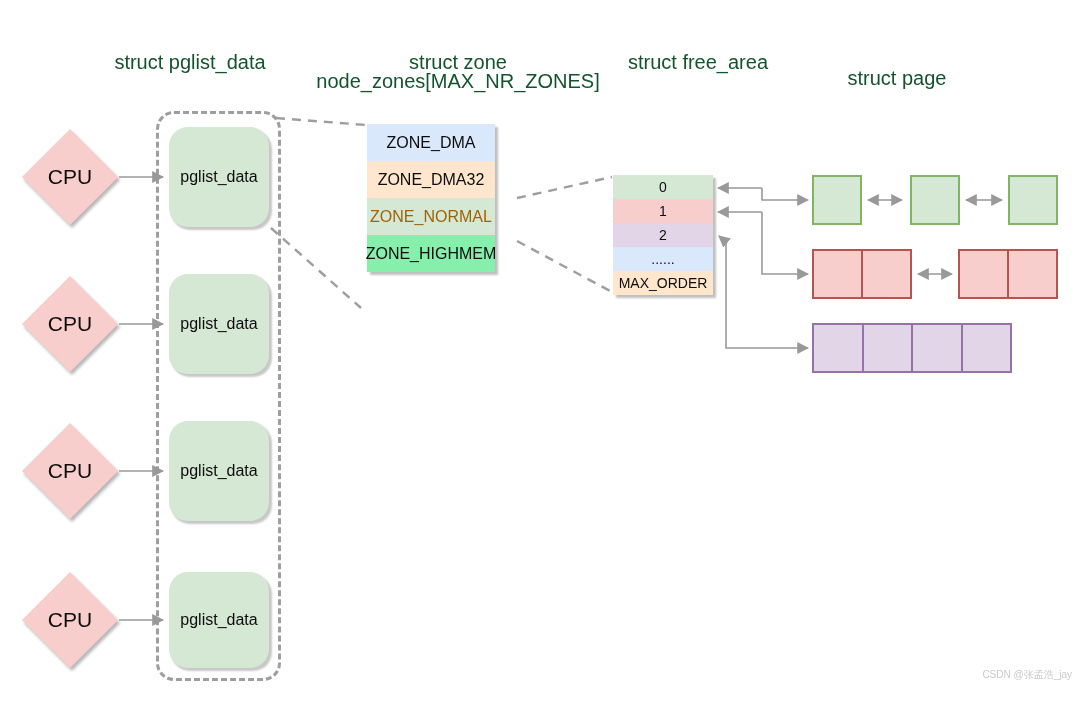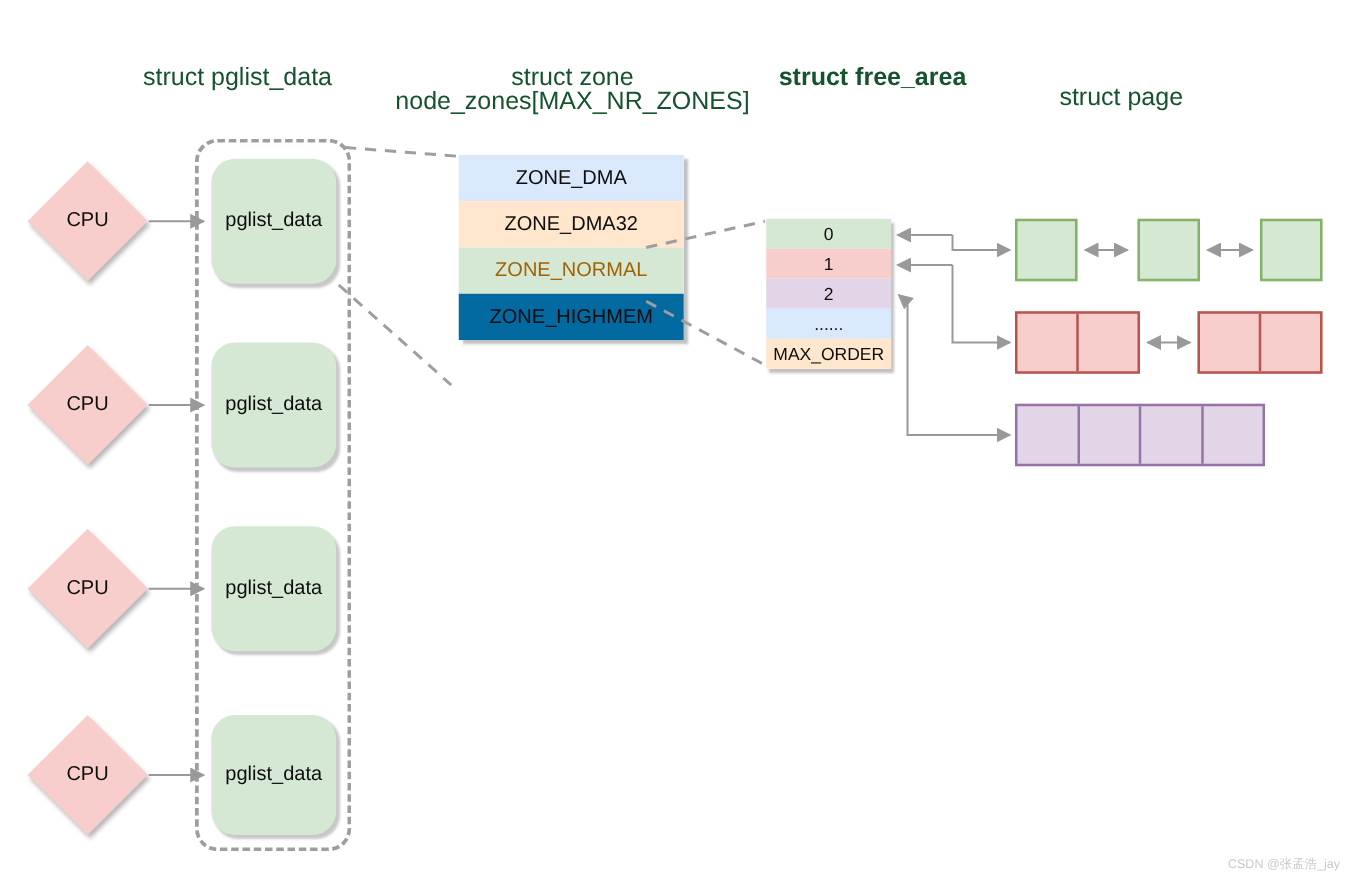--- a/index.html
+++ b/index.html
@@ -6,62 +6,62 @@
   #canvas{
     position:relative;width:1080px;height:704px;background:#ffffff;overflow:hidden;
     font-family:"Liberation Sans","DejaVu Sans",sans-serif;color:#0d0d0d;
   }
   .hdr{position:absolute;text-align:center;font-size:20px;line-height:19px;color:#14532d;white-space:nowrap;}
   .hdr div{white-space:nowrap;}
 
   
   .cpu-wrap{position:absolute;width:96px;height:96px;filter:drop-shadow(2.5px 3px 1.5px rgba(0,0,0,0.28));}
   .cpu-diamond{position:absolute;left:14px;top:14px;width:68px;height:68px;transform:rotate(45deg);}
-  .cpu-label{position:absolute;inset:0;display:flex;align-items:center;justify-content:center;font-size:16px;}
+  .cpu-label{position:absolute;inset:0;display:flex;align-items:center;justify-content:center;font-size:21px;}
 
   
   .node-frame{position:absolute;left:156px;top:111px;width:125px;height:570px;
     border:3px dashed #9e9e9e;border-radius:18px;box-sizing:border-box;}
 
   
   .pgbox{position:absolute;left:169px;width:100px;display:flex;align-items:center;justify-content:center;
     font-size:16px;box-shadow:2.5px 3px 2px rgba(0,0,0,0.22);border-radius:19px;}
 
   
-  .zone-stack{position:absolute;left:367px;top:124px;width:180px;box-shadow:3px 3px 2px rgba(0,0,0,0.25);}
+  .zone-stack{position:absolute;left:367px;top:124px;width:128px;box-shadow:3px 3px 2px rgba(0,0,0,0.25);}
   .zone-row{height:37px;display:flex;align-items:center;justify-content:center;font-size:16px;}
 
   
   .fa-stack{position:absolute;left:613px;top:175px;width:100px;box-shadow:2.5px 3px 2px rgba(0,0,0,0.25);}
   .fa-row{height:24px;display:flex;align-items:center;justify-content:center;font-size:14px;}
 
   
   .pblock{position:absolute;height:50px;display:flex;box-sizing:border-box;border:2px solid;}
   .pcell{flex:1;box-sizing:border-box;}
   .pcell + .pcell{border-left:2px solid;border-left-color:inherit;}
 
   svg.overlay{position:absolute;left:0;top:0;pointer-events:none;}
   .conn{stroke:#999999;stroke-width:1.6;fill:none;}
   .dashline{stroke:#9e9e9e;stroke-width:2.4;fill:none;stroke-dasharray:9 7;}
 
-  .watermark{position:absolute;right:8px;top:684px;font-size:10px;color:#c9c9c9;}
+  .watermark{position:absolute;right:8px;top:668px;font-size:10px;color:#c9c9c9;}
 </style>
 </head>
 <body>
 
 <div id="canvas">
 
   <div class="hdr" style="left:40px;top:53px;width:300px;">
     <div>struct pglist_data</div>
   </div>
   <div class="hdr" style="left:308px;top:53px;width:300px;">
     <div>struct zone</div>
     <div>node_zones[MAX_NR_ZONES]</div>
   </div>
-  <div class="hdr" style="left:573px;top:53px;width:250px;font-weight:bold;">
+  <div class="hdr" style="left:573px;top:53px;width:250px;">
     <div>struct free_area</div>
   </div>
   <div class="hdr" style="left:822px;top:69px;width:150px;">
     <div>struct page</div>
   </div>
 
   <div class="cpu-wrap" style="left:22px;top:129px;">
     <div class="cpu-diamond" style="background: rgb(248, 206, 204);"></div>
     <div class="cpu-label">CPU</div>
   </div>
@@ -82,21 +82,21 @@
 
   <div class="pgbox" style="top: 127px; height: 100px; background: rgb(213, 232, 212);">pglist_data</div>
   <div class="pgbox" style="top: 274px; height: 100px; background: rgb(213, 232, 212);">pglist_data</div>
   <div class="pgbox" style="top: 421px; height: 100px; background: rgb(213, 232, 212);">pglist_data</div>
   <div class="pgbox" style="top: 572px; height: 96px; background: rgb(213, 232, 212);">pglist_data</div>
 
   <div class="zone-stack">
     <div class="zone-row" style="background: rgb(218, 232, 252); color: rgb(13, 13, 13);">ZONE_DMA</div>
     <div class="zone-row" style="background: rgb(255, 230, 204); color: rgb(13, 13, 13);">ZONE_DMA32</div>
     <div class="zone-row" style="background: rgb(213, 232, 212); color: #a16207;">ZONE_NORMAL</div>
-    <div class="zone-row" style="background: #0369a1; color: rgb(13, 13, 13); text-align: center;">ZONE_HIGHMEM</div>
+    <div class="zone-row" style="background: #86efac; color: rgb(13, 13, 13); text-align: center;">ZONE_HIGHMEM</div>
   </div>
 
   <div class="fa-stack">
     <div class="fa-row" style="background: rgb(213, 232, 212);">0</div>
     <div class="fa-row" style="background: rgb(248, 206, 204);">1</div>
     <div class="fa-row" style="background: rgb(225, 213, 231);">2</div>
     <div class="fa-row" style="background: rgb(218, 232, 252);">......</div>
     <div class="fa-row" style="background: rgb(255, 230, 204);">MAX_ORDER</div>
   </div>
 

